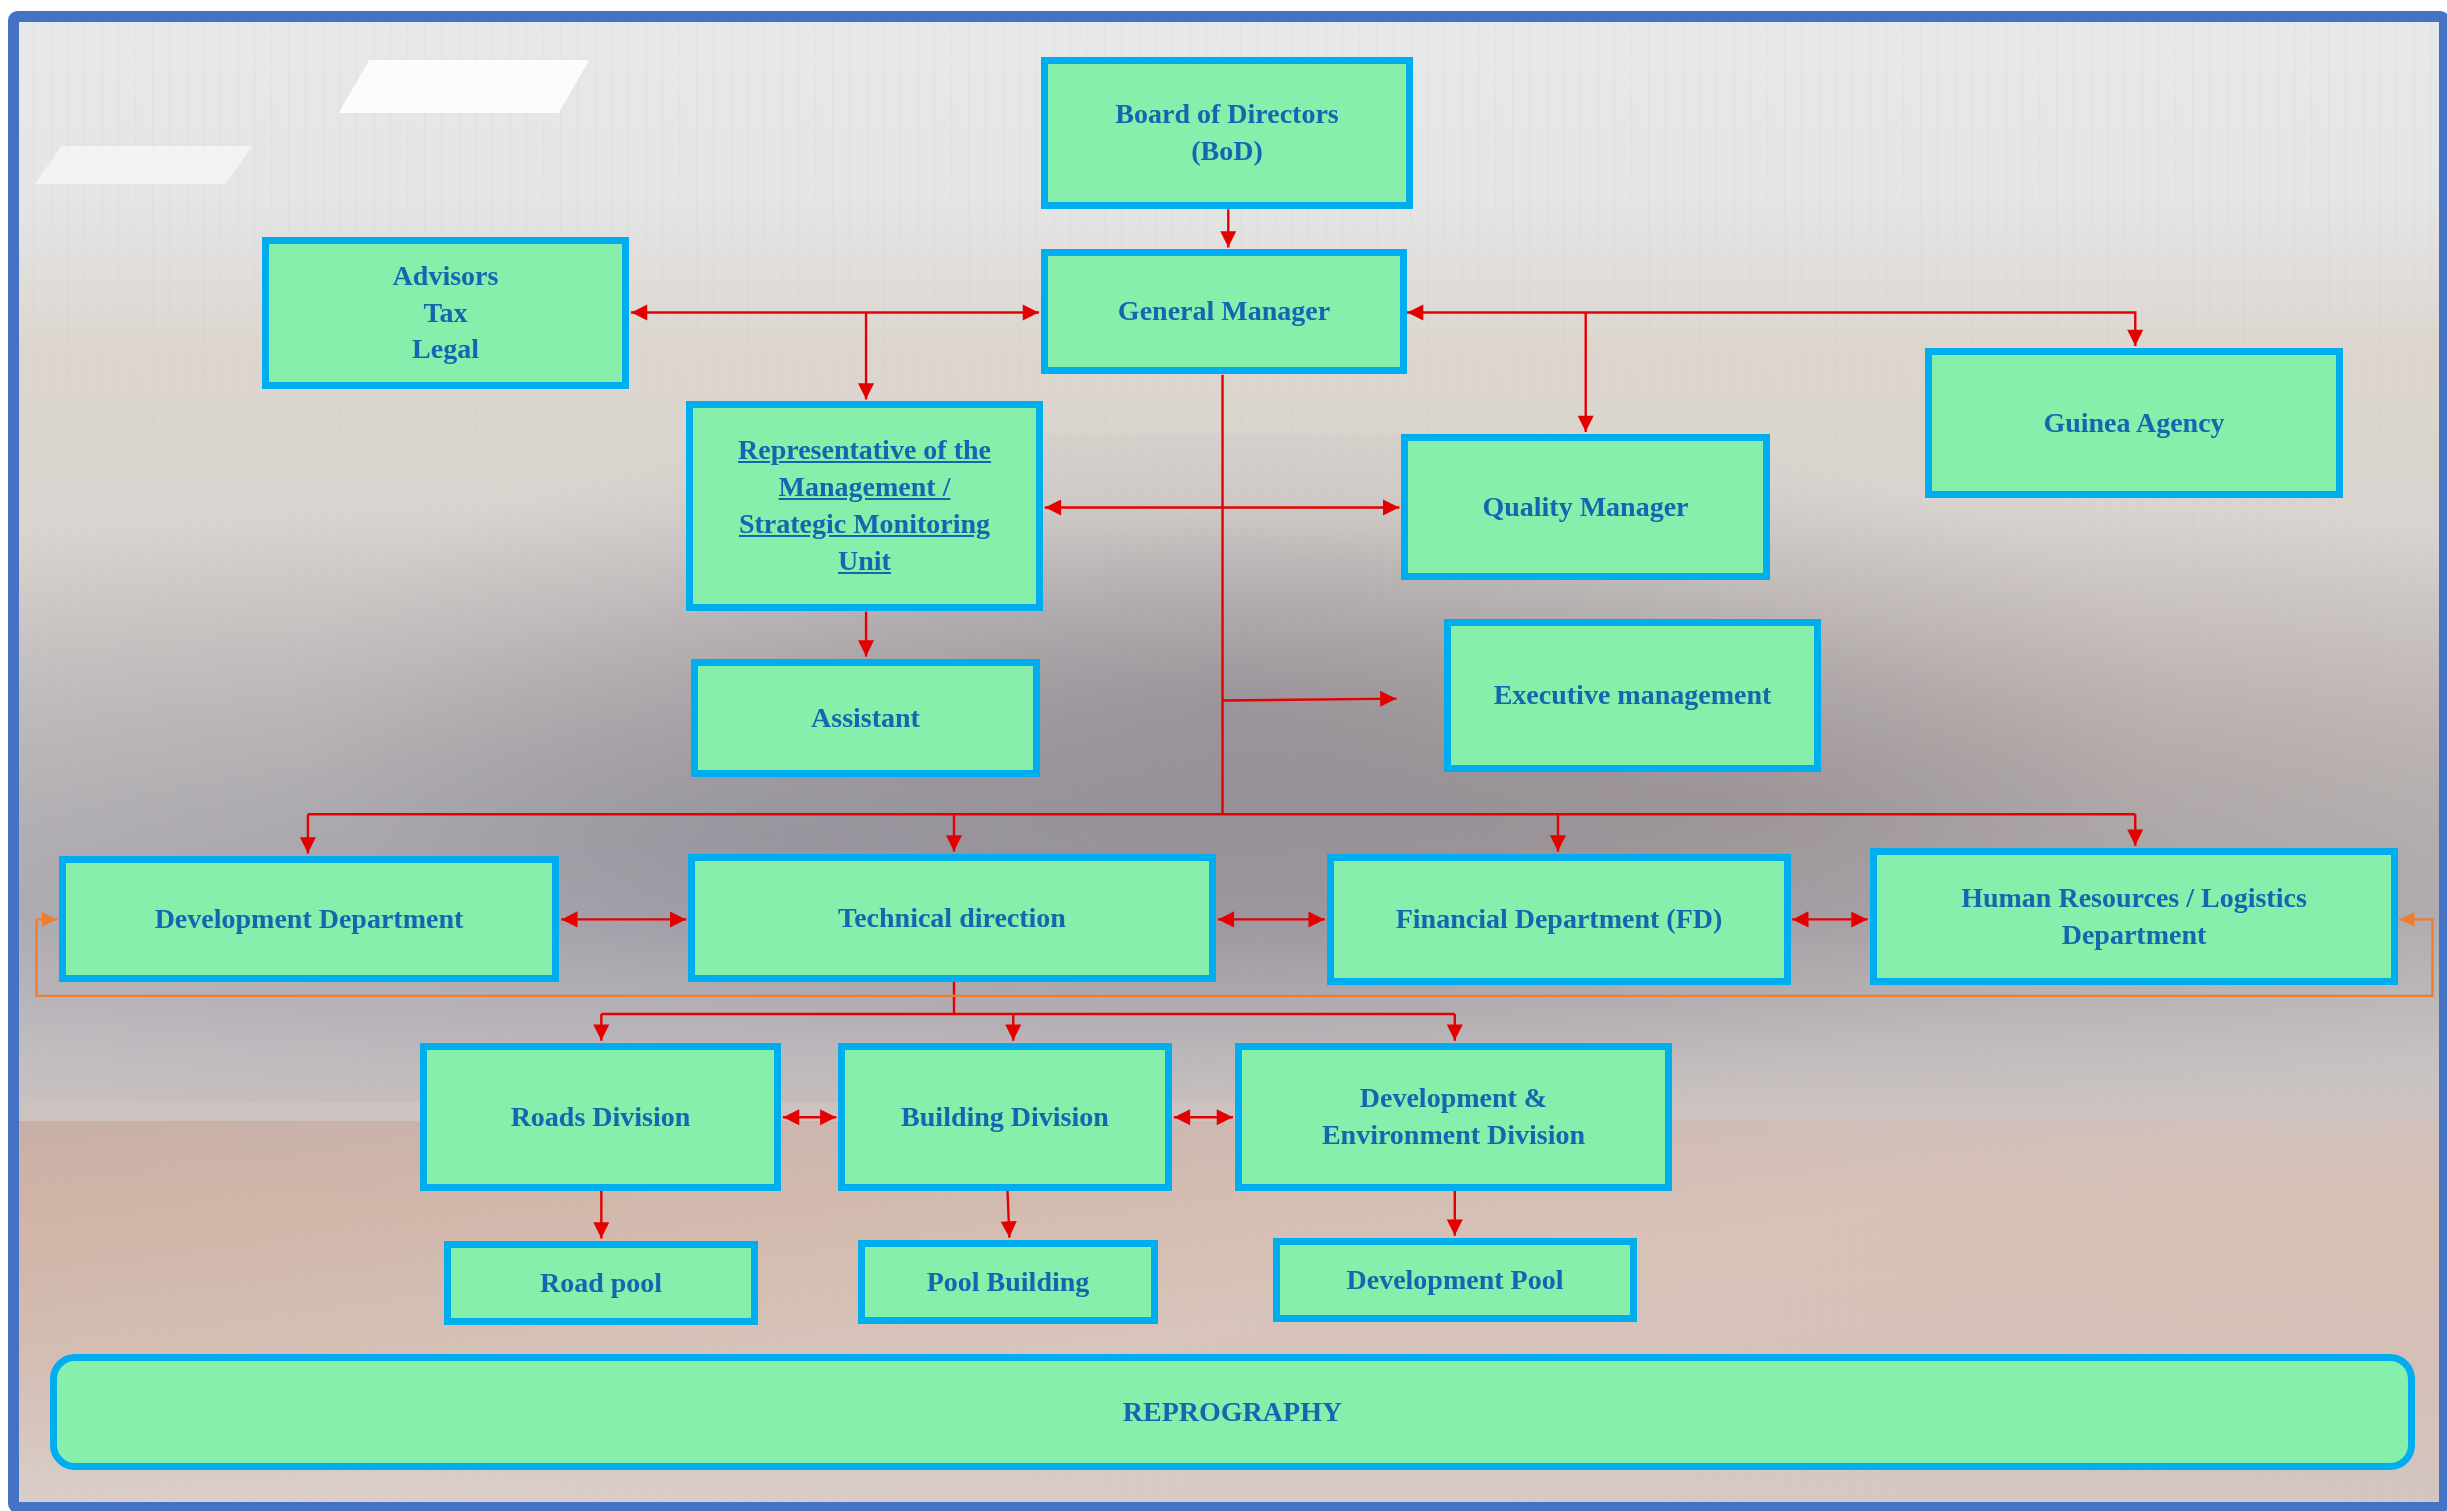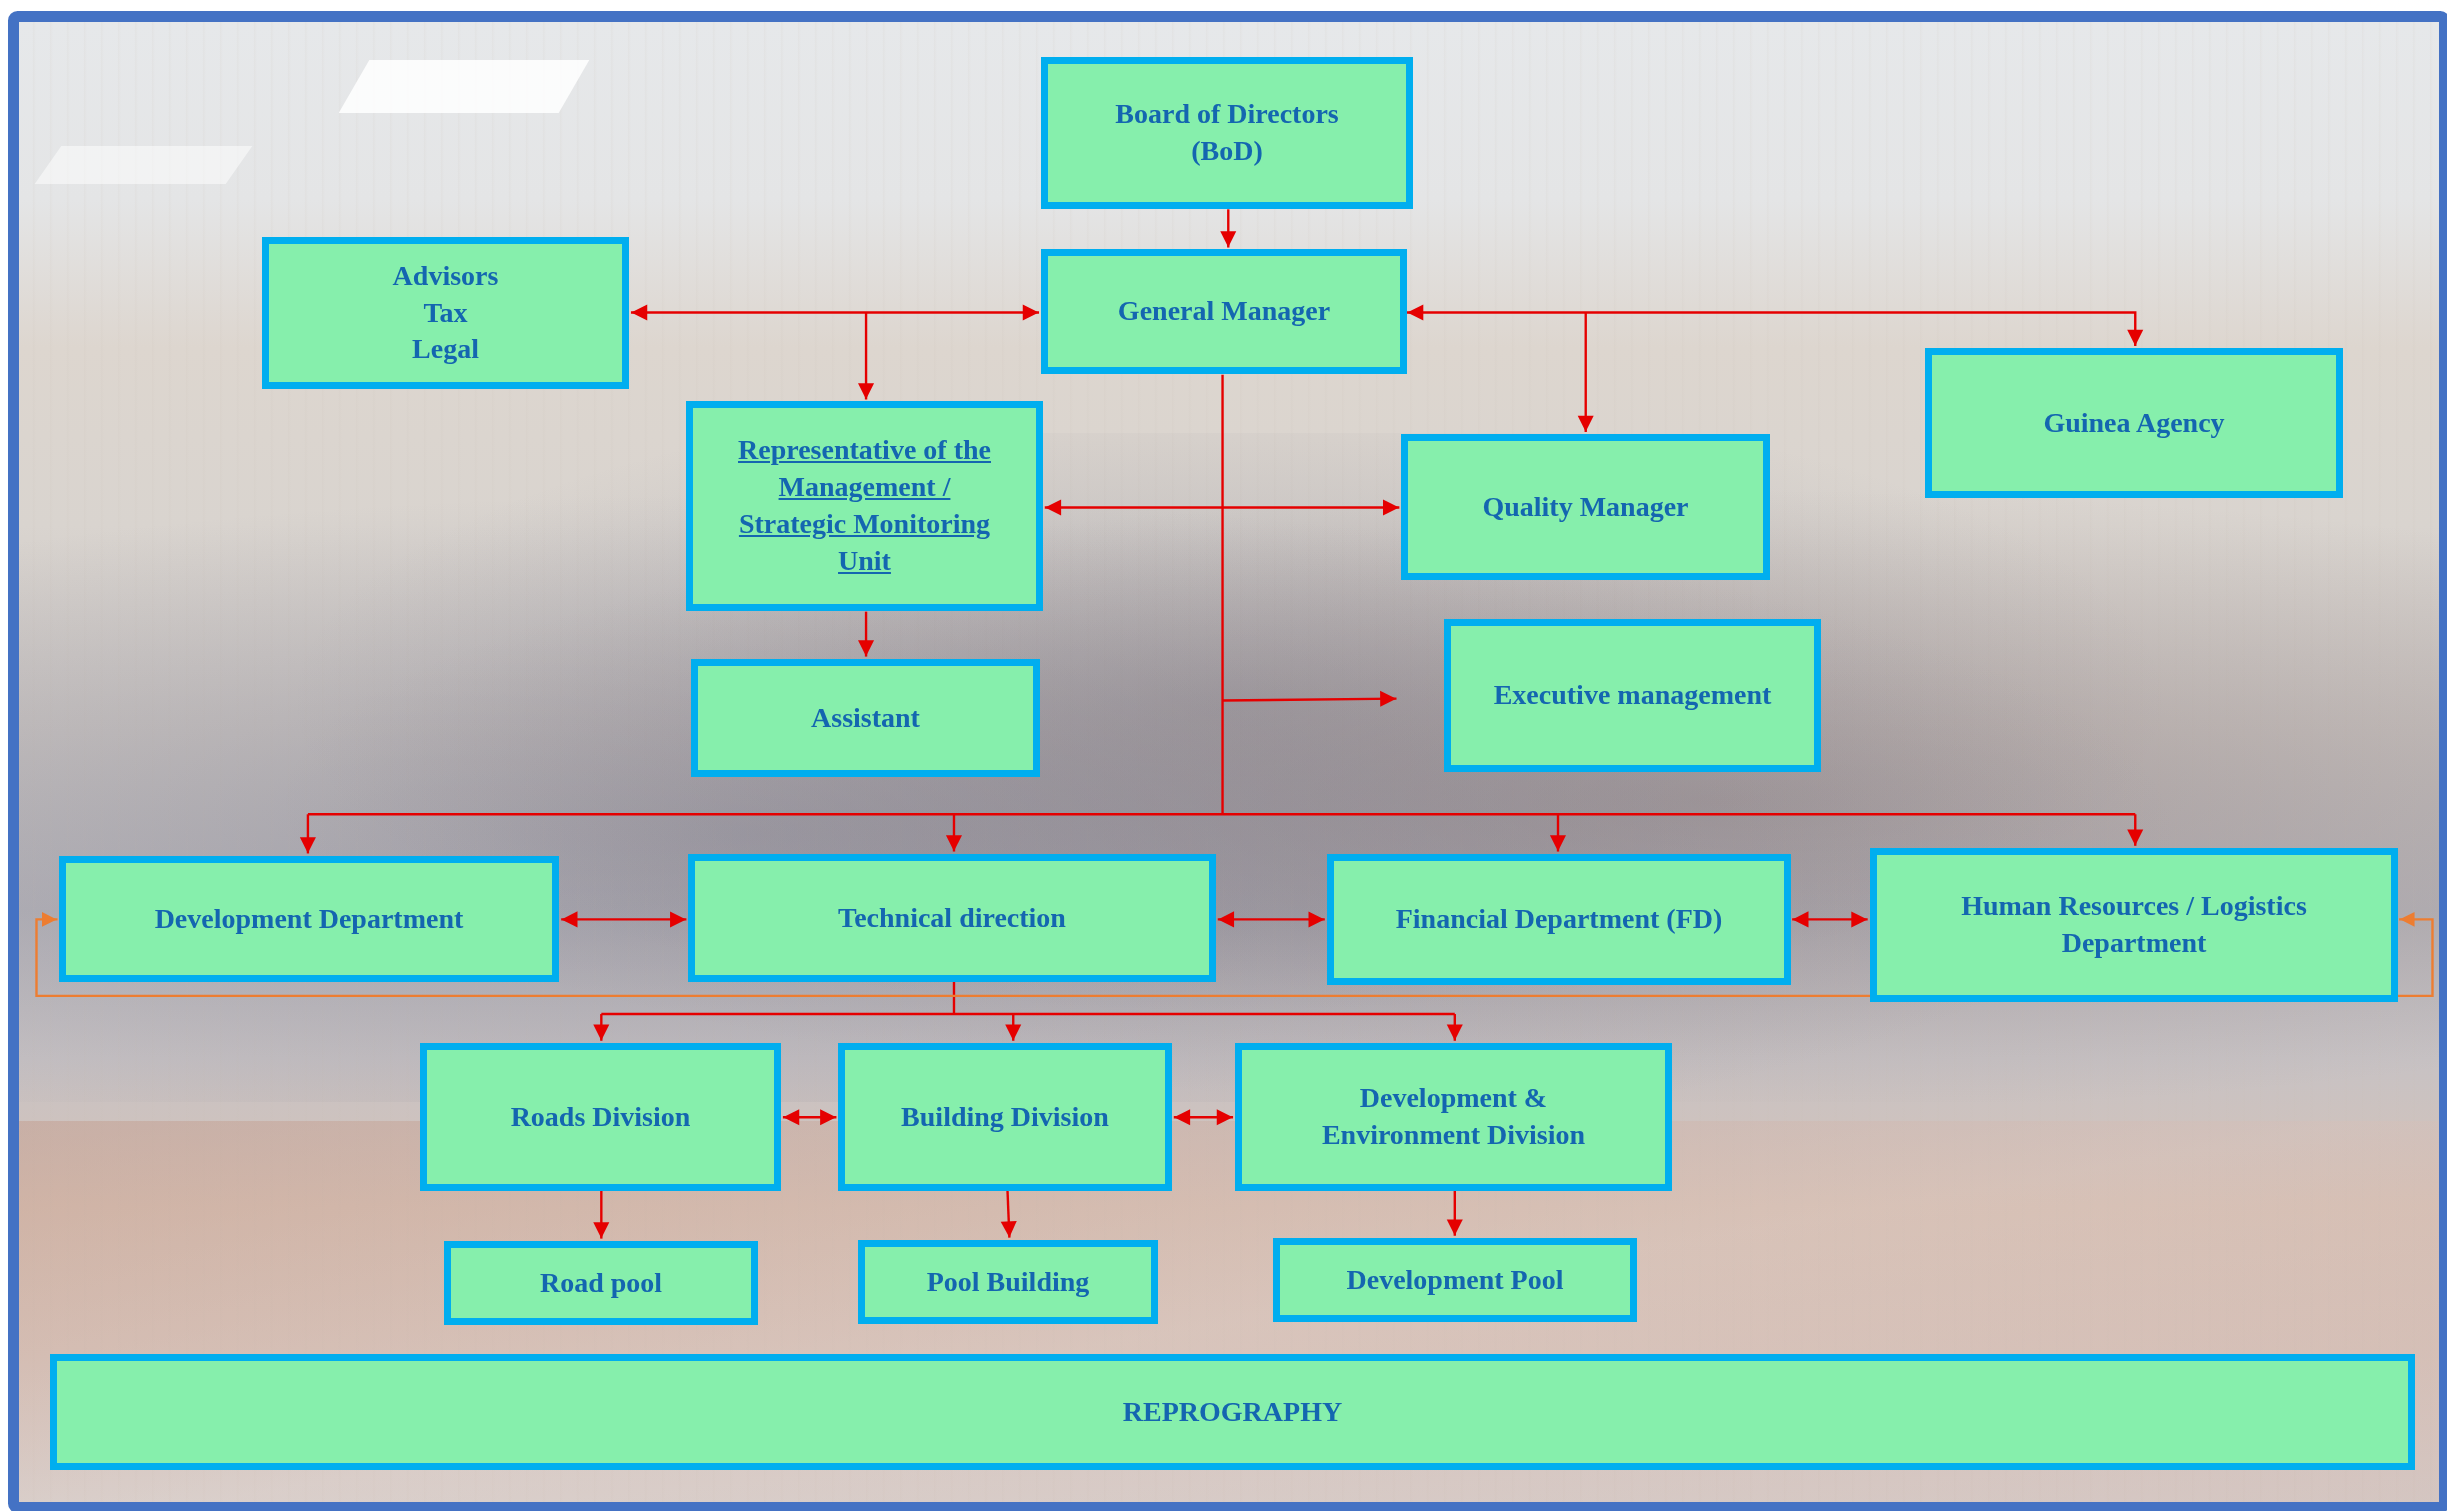--- a/index.html
+++ b/index.html
@@ -140,21 +140,21 @@
 
 <div class="box" style="left:59px;top:856px;width:500px;height:126px;">
     <span>Development Department</span>
   </div>
 <div class="box" style="left:688px;top:854px;width:528px;height:128px;">
     <span>Technical direction</span>
   </div>
 <div class="box" style="left:1327px;top:854px;width:464px;height:131px;">
     <span>Financial Department (FD)</span>
   </div>
-<div class="box" style="left:1870px;top:848px;width:528px;height:154px;">
+<div class="box" style="left:1870px;top:848px;width:528px;height:137px;">
     <span>Human Resources / Logistics
 Department</span>
   </div>
 
 <div class="box" style="left:420px;top:1043px;width:361px;height:148px;">
     <span>Roads Division</span>
   </div>
 <div class="box" style="left:838px;top:1043px;width:334px;height:148px;">
     <span>Building Division</span>
   </div>
@@ -166,16 +166,16 @@
 <div class="box" style="left:444px;top:1241px;width:314px;height:84px;">
     <span>Road pool</span>
   </div>
 <div class="box" style="left:858px;top:1240px;width:300px;height:84px;">
     <span>Pool Building</span>
   </div>
 <div class="box" style="left:1273px;top:1238px;width:364px;height:84px;">
     <span>Development Pool</span>
   </div>
 
-<div class="box" style="left:50px;top:1354px;width:2365px;height:116px;">
+<div class="box" style="left:50px;top:1354px;width:2365px;height:116px;border-radius:25px;">
     <span>REPROGRAPHY</span>
   </div>
 
 
 </body></html>

